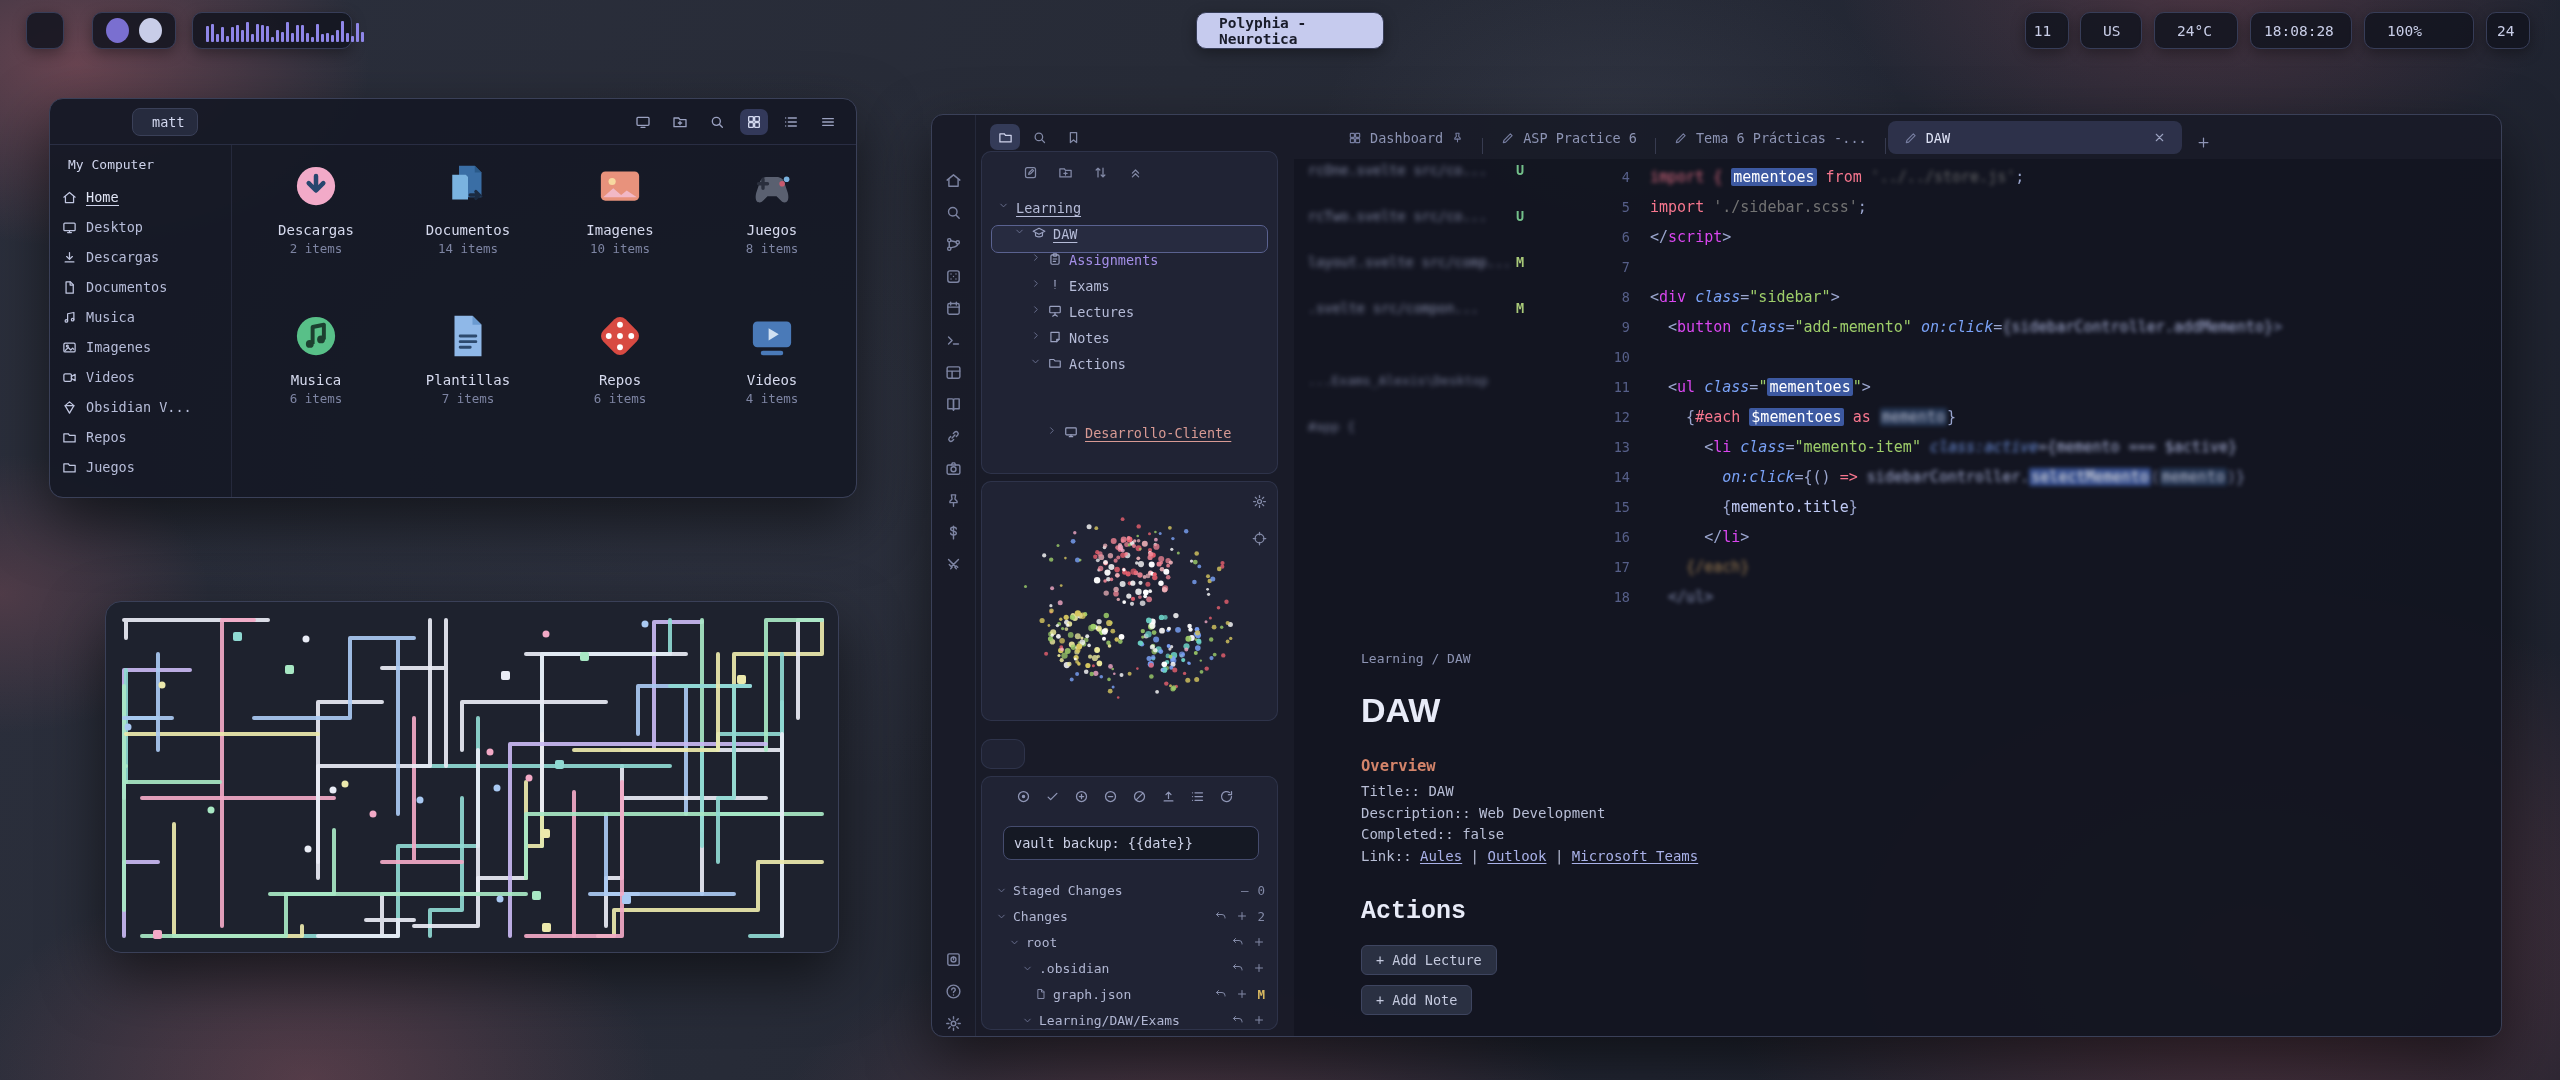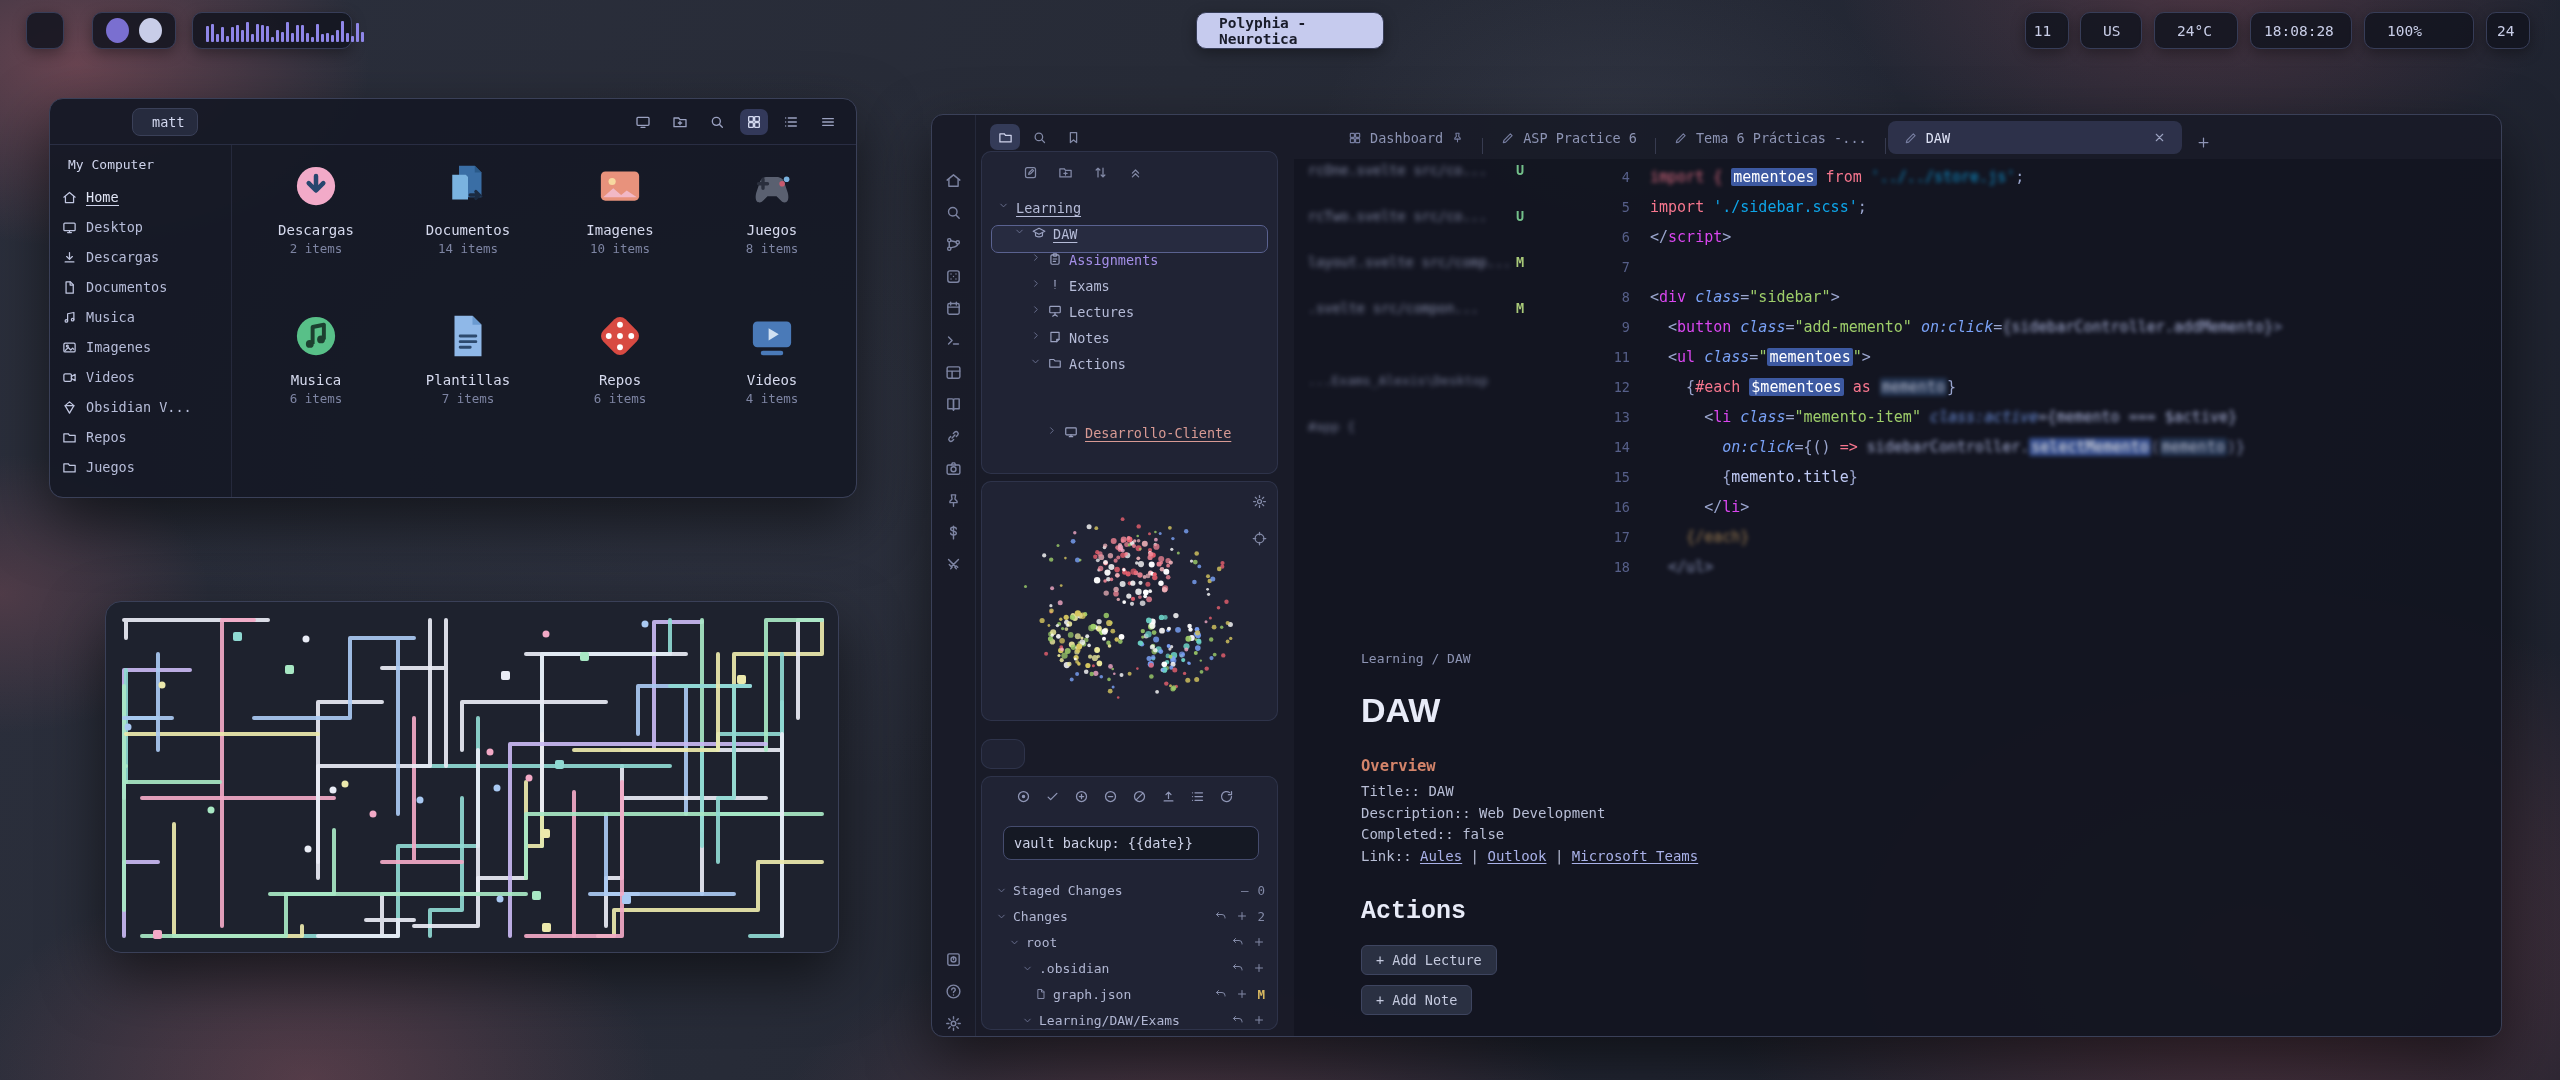--- a/index.html
+++ b/index.html
@@ -87,21 +87,21 @@
 #editor{position:absolute;left:362px;top:44px;right:0;bottom:0;background:rgba(13,15,23,.42)}
 .bgrow{position:absolute;left:14px;width:330px;display:flex;align-items:center;font-size:13.5px;color:#9ba2c2}
 .bgrow .fname{filter:blur(2.4px);opacity:.8}
 .bgrow .st{position:absolute;left:208px;filter:blur(.7px);font-weight:bold}
 .stU{color:#73c08a}.stMv{color:#a8c878}
 .bgextra{position:absolute;left:14px;font-size:13px;color:#8f96b6;filter:blur(2.6px);opacity:.75}
 #code-lines{position:absolute;left:300px;top:3px;font-size:15px}
 .code-line{display:flex;height:30px;align-items:center;white-space:pre}
 .ln{width:36px;text-align:right;margin-right:20px;color:#565f89;font-size:13.5px}
 .kw{color:#f7768e}.tag{color:#d946ef}.attr{color:#7aa2f7;font-style:italic}
-.str{color:#0ea5e9}.str2{color:#9ece6a}.pun{color:#9aa5ce}.txt{color:#c0caf5}
+.str{color:#737373}.str2{color:#9ece6a}.pun{color:#9aa5ce}.txt{color:#c0caf5}
 .hl{background:#3d59a1;color:#fff;border-radius:2px;padding:0 2px}
 .sel{background:#283b5b;border-radius:2px;padding:0 2px}
 .bl{filter:blur(2.2px);opacity:.85}
 .kwdim{color:#e0af68;opacity:.65}
 .note-abs{position:absolute;left:67px}
 #note-crumb{top:492px;font-size:13px;color:#8d94b4}
 #note-title{top:532px;font-family:"Liberation Sans",sans-serif;font-size:34px;font-weight:700;color:#e8ebf8}
 #note-sec1{top:598px;font-size:15.5px;font-weight:bold;color:#d4846a}
 #note-props{top:624px;font-size:14px;color:#b8bed6}
 .prop-row{height:21.5px}
@@ -1412,20 +1412,21 @@
           <div class="bgextra" style="top: 214px;">...Exams_Alexis\Desktop</div>
           <div class="bgextra" style="top: 260px;">#app {</div>
         </div>
       <div id="code-lines">
           <div class="code-line"><span class="ln">4</span><span><span class="kw bl">import { </span><span class="hl">mementoes</span><span class="kw"> from </span><span class="str bl">'../../store.js'</span><span class="pun">;</span></span></div>
           <div class="code-line"><span class="ln">5</span><span><span class="kw">import </span><span class="str">'./sidebar.scss'</span><span class="pun">;</span></span></div>
           <div class="code-line"><span class="ln">6</span><span><span class="pun">&lt;/</span><span class="tag">script</span><span class="pun">&gt;</span></span></div>
           <div class="code-line"><span class="ln">7</span><span></span></div>
           <div class="code-line"><span class="ln">8</span><span><span class="pun">&lt;</span><span class="tag">div</span><span class="txt"> </span><span class="attr">class</span><span class="pun">=</span><span class="str2">"sidebar"</span><span class="pun">&gt;</span></span></div>
           <div class="code-line"><span class="ln">9</span><span><span class="pun">  &lt;</span><span class="tag">button</span><span class="txt"> </span><span class="attr">class</span><span class="pun">=</span><span class="str2">"add-memento"</span><span class="txt"> </span><span class="attr">on:click</span><span class="pun">=</span><span class="txt bl">{sidebarController.addMemento}</span><span class="pun bl">&gt;</span></span></div>
+          <div class="code-line"><span class="ln">10</span><span></span></div>
           <div class="code-line"><span class="ln">11</span><span><span class="pun">  &lt;</span><span class="tag">ul</span><span class="txt"> </span><span class="attr">class</span><span class="pun">=</span><span class="str2">"</span><span class="hl">mementoes</span><span class="str2">"</span><span class="pun">&gt;</span></span></div>
           <div class="code-line"><span class="ln">12</span><span><span class="pun">    {</span><span class="kw">#each</span><span class="txt"> </span><span class="hl">$mementoes</span><span class="kw"> as </span><span class="sel bl">memento</span><span class="pun">}</span></span></div>
           <div class="code-line"><span class="ln">13</span><span><span class="pun">      &lt;</span><span class="tag">li</span><span class="txt"> </span><span class="attr">class</span><span class="pun">=</span><span class="str2">"memento-item"</span><span class="txt"> </span><span class="attr bl">class:active</span><span class="txt bl">={memento === $active}</span></span></div>
           <div class="code-line"><span class="ln">14</span><span><span class="txt">        </span><span class="attr">on:click</span><span class="pun">={() </span><span class="kw">=&gt;</span><span class="txt"> </span><span class="txt bl">sidebarController.</span><span class="hl bl">selectMemento</span><span class="pun bl">(</span><span class="sel bl">memento</span><span class="pun bl">)}</span></span></div>
           <div class="code-line"><span class="ln">15</span><span><span class="pun">        {</span><span class="txt">memento.title</span><span class="pun">}</span></span></div>
           <div class="code-line"><span class="ln">16</span><span><span class="pun">      &lt;/</span><span class="tag">li</span><span class="pun">&gt;</span></span></div>
           <div class="code-line"><span class="ln">17</span><span><span class="kwdim bl">    {/each}</span></span></div>
           <div class="code-line"><span class="ln">18</span><span><span class="pun bl">  &lt;/ul&gt;</span></span></div>
         </div>
       <div class="note-abs" id="note-crumb">Learning / DAW</div>

